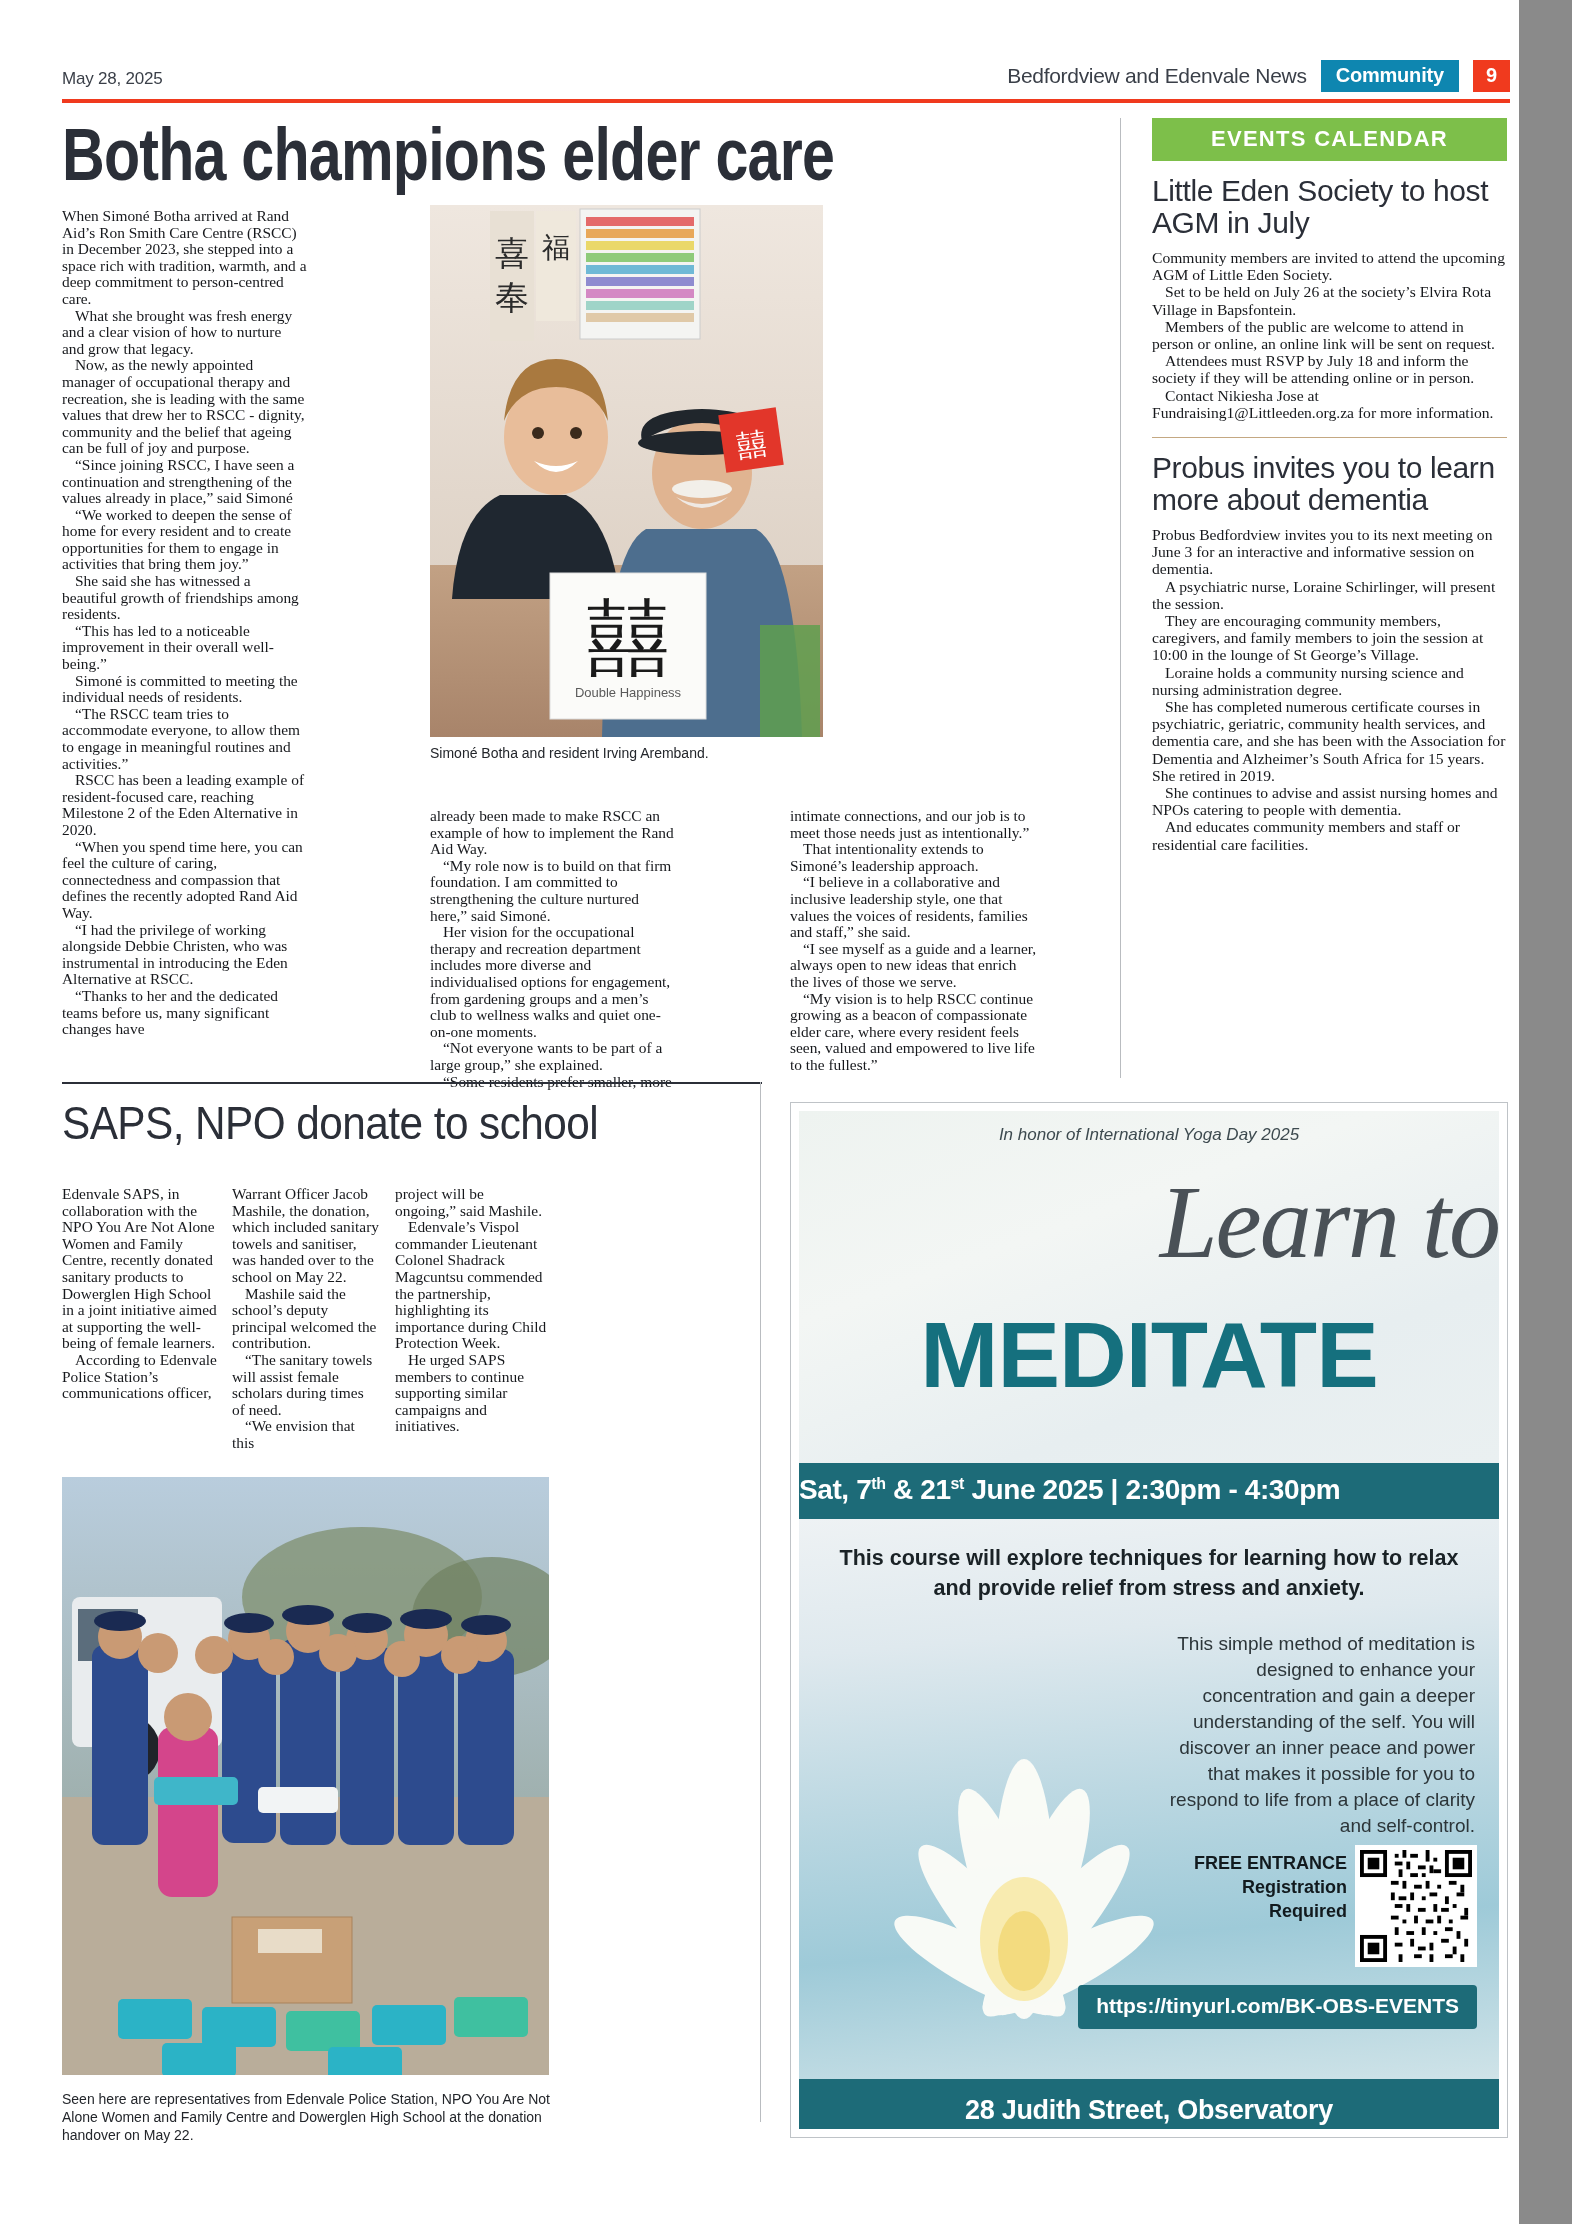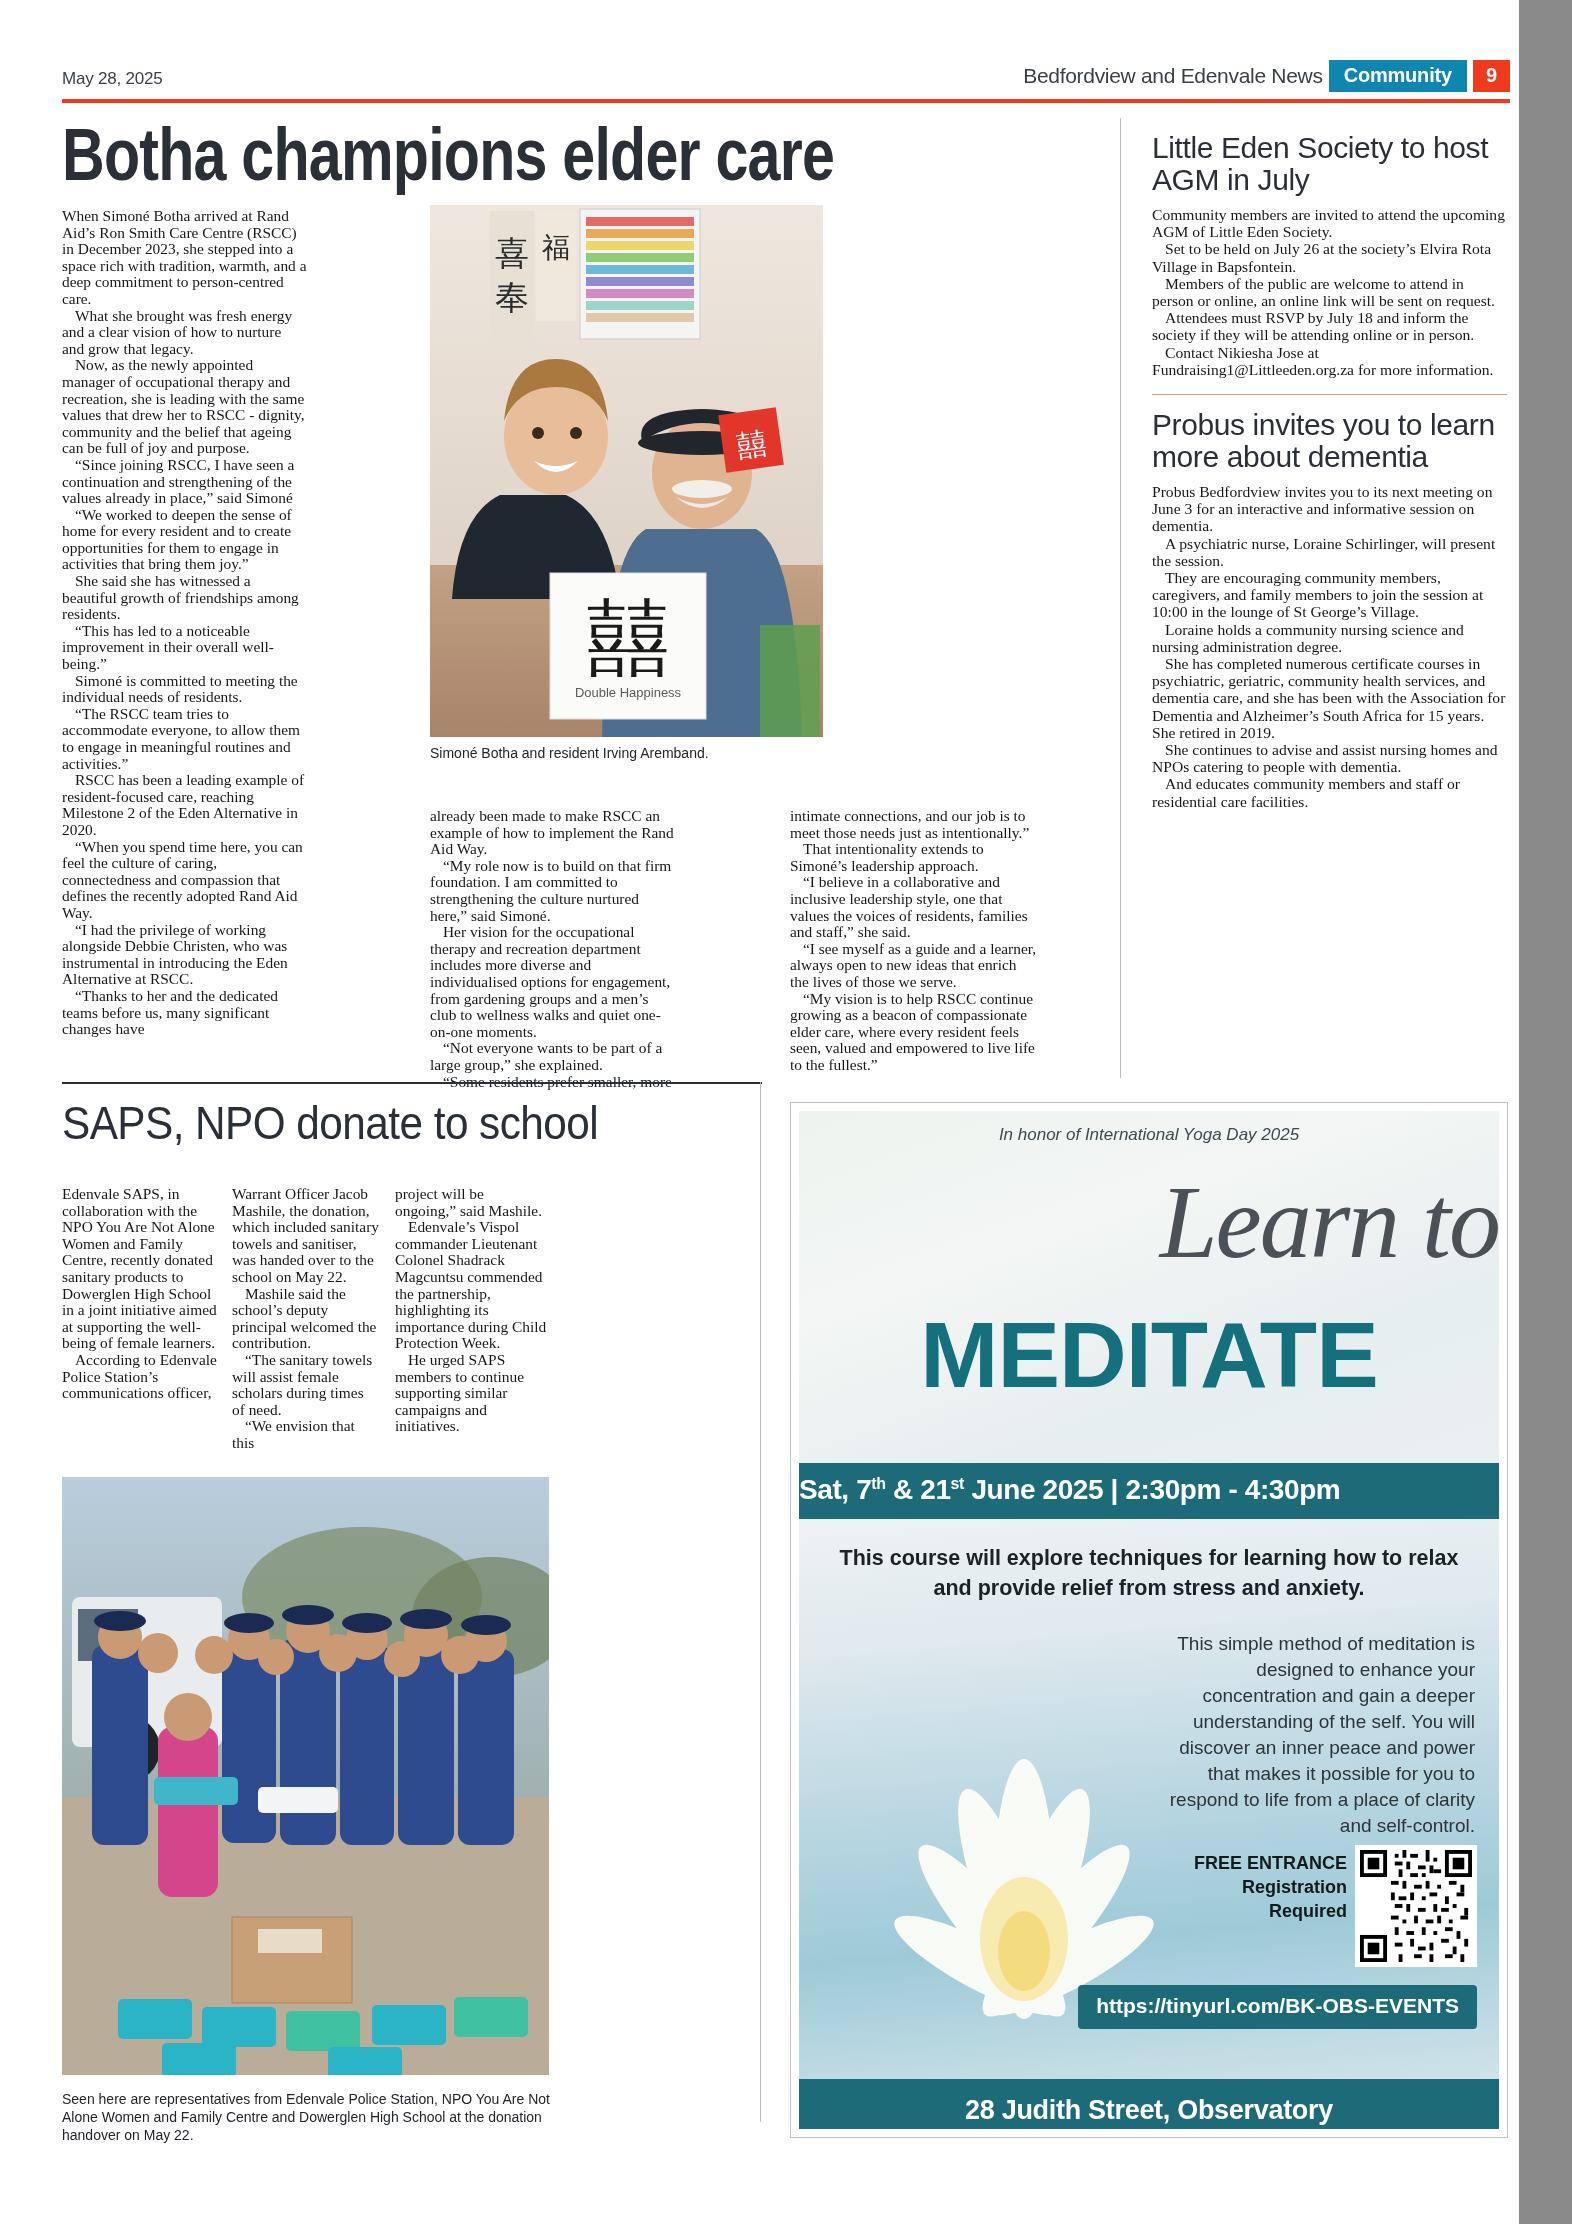--- a/index.html
+++ b/index.html
@@ -4,21 +4,21 @@
 <style>
   html,body{margin:0;padding:0;background:#8a8a8a;}
   body{font-family:"Liberation Serif",serif;}
   .page{width:1519px;height:2224px;background:#ffffff;position:relative;overflow:hidden;
         box-sizing:border-box;padding:0;}
 
   
   .masthead{position:absolute;left:62px;top:60px;width:1448px;height:38px;}
   .masthead .date{position:absolute;left:0;top:9px;font-family:"Liberation Sans",sans-serif;
         font-size:17px;color:#3a3f48;letter-spacing:-.2px;}
-  .masthead .right{position:absolute;right:0;top:0;display:flex;align-items:center;gap:6px;}
+  .masthead .right{position:absolute;right:0;top:0;display:flex;align-items:center;gap:14px;}
   .masthead .pubname{font-family:"Liberation Sans",sans-serif;font-size:21px;color:#3a3f48;
         font-weight:400;letter-spacing:-.3px;}
   .tagchip{background:#0e86b0;color:#fff;font-family:"Liberation Sans",sans-serif;font-weight:700;
         font-size:20px;padding:4px 15px 5px;letter-spacing:-.2px;}
   .pagechip{background:#f03a1e;color:#fff;font-family:"Liberation Sans",sans-serif;font-weight:700;
         font-size:20px;padding:4px 13px 5px;}
   .rule-red{position:absolute;left:62px;top:99px;width:1448px;height:4px;background:#f03a1e;}
 
   
   .body-col{font-family:"Liberation Serif",serif;font-size:15.4px;line-height:16.6px;
@@ -210,20 +210,21 @@
         <p class="first">intimate connections, and our job is to meet those needs just as intentionally.”</p>
         <p>That intentionality extends to Simoné’s leadership approach.</p>
         <p>“I believe in a collaborative and inclusive leadership style, one that values the voices of residents, families and staff,” she said.</p>
         <p>“I see myself as a guide and a learner, always open to new ideas that enrich the lives of those we serve.</p>
         <p>“My vision is to help RSCC continue growing as a beacon of compassionate elder care, where every resident feels seen, valued and empowered to live life to the fullest.”</p>
       </div>
   </div>
 
   <div class="rail-divider-left"></div>
   <div class="rail">
+    <div class="evbar">EVENTS CALENDAR</div>
 
     <h2>Little Eden Society to host AGM in July</h2>
     <div class="body-col">
       <div>
           <p class="first">Community members are invited to attend the upcoming AGM of Little Eden Society.</p>
           <p>Set to be held on July 26 at the society’s Elvira Rota Village in Bapsfontein.</p>
           <p>Members of the public are welcome to attend in person or online, an online link will be sent on request.</p>
           <p>Attendees must RSVP by July 18 and inform the society if they will be attending online or in person.</p>
           <p>Contact Nikiesha Jose at Fundraising1@Littleeden.org.za for more information.</p>
         </div>

